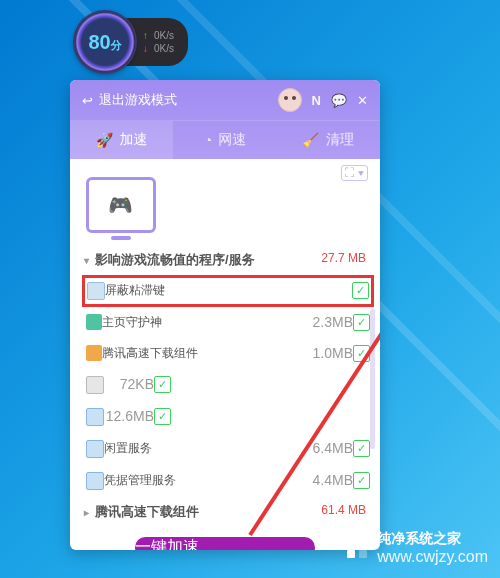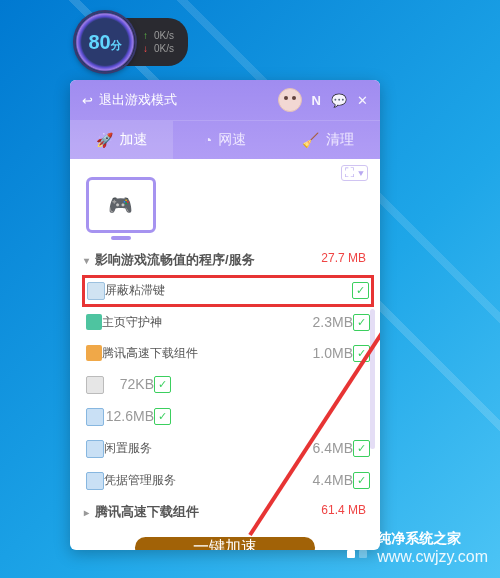--- a/index.html
+++ b/index.html
@@ -39,21 +39,21 @@
 .section{padding:6px 14px;font-size:13px;color:#555;font-weight:600;display:flex;justify-content:space-between;cursor:pointer}
 .section .sz{color:#ef4444;font-weight:500;font-size:12px}
 .chv{font-size:10px;color:#999;margin-right:6px}
 .list{padding:0 8px 0 14px}
 .item{display:flex;align-items:flex-start;padding:7px 2px;font-size:12px;color:#555;}
 .item .ico{width:16px;height:16px;flex:0 0 16px;border-radius:2px}
 .item .nm{flex:1;white-space:nowrap;overflow:hidden;text-overflow:ellipsis}
 .item .isz{color:#999;font-size:14px;width:50px;text-align:right}
 .chk{width:15px;height:15px;border:1.5px solid #3bcf5e;border-radius:2px;display:flex;align-items:center;justify-content:center;color:#3bcf5e;font-size:11px;line-height:1}
 .hl{border:3px solid #e73434;margin:0 -2px;padding:4px 2px}
-.btn{margin:10px auto 14px;width:180px;height:38px;border-radius:20px;background:#a16207;color:#fff;font-size:16px;display:flex;align-items:center;justify-content:center;cursor:pointer}
+.btn{margin:10px auto 14px;width:180px;height:38px;border-radius:20px;background:#a21caf;color:#fff;font-size:16px;display:flex;align-items:center;cursor:pointer}
 .footer{position:absolute;right:12px;bottom:12px;display:flex;align-items:center;gap:8px;color:#fff;font-size:14px}
 .footer .logo{width:24px;height:24px;display:flex;align-items:center;justify-content:center}
 .footer .url{font-size:16px;opacity:.9}
 
 .i-screen{background:#d0e3f2;border:1px solid #9cc1df}
 .i-shield{background:#4ec4a0}
 .i-box{background:#f0a848}
 .i-set{background:#e6e6e6;border:1px solid #bbb}
 .i-doc{background:#c9e0f5;border:1px solid #87b7e0}
 

